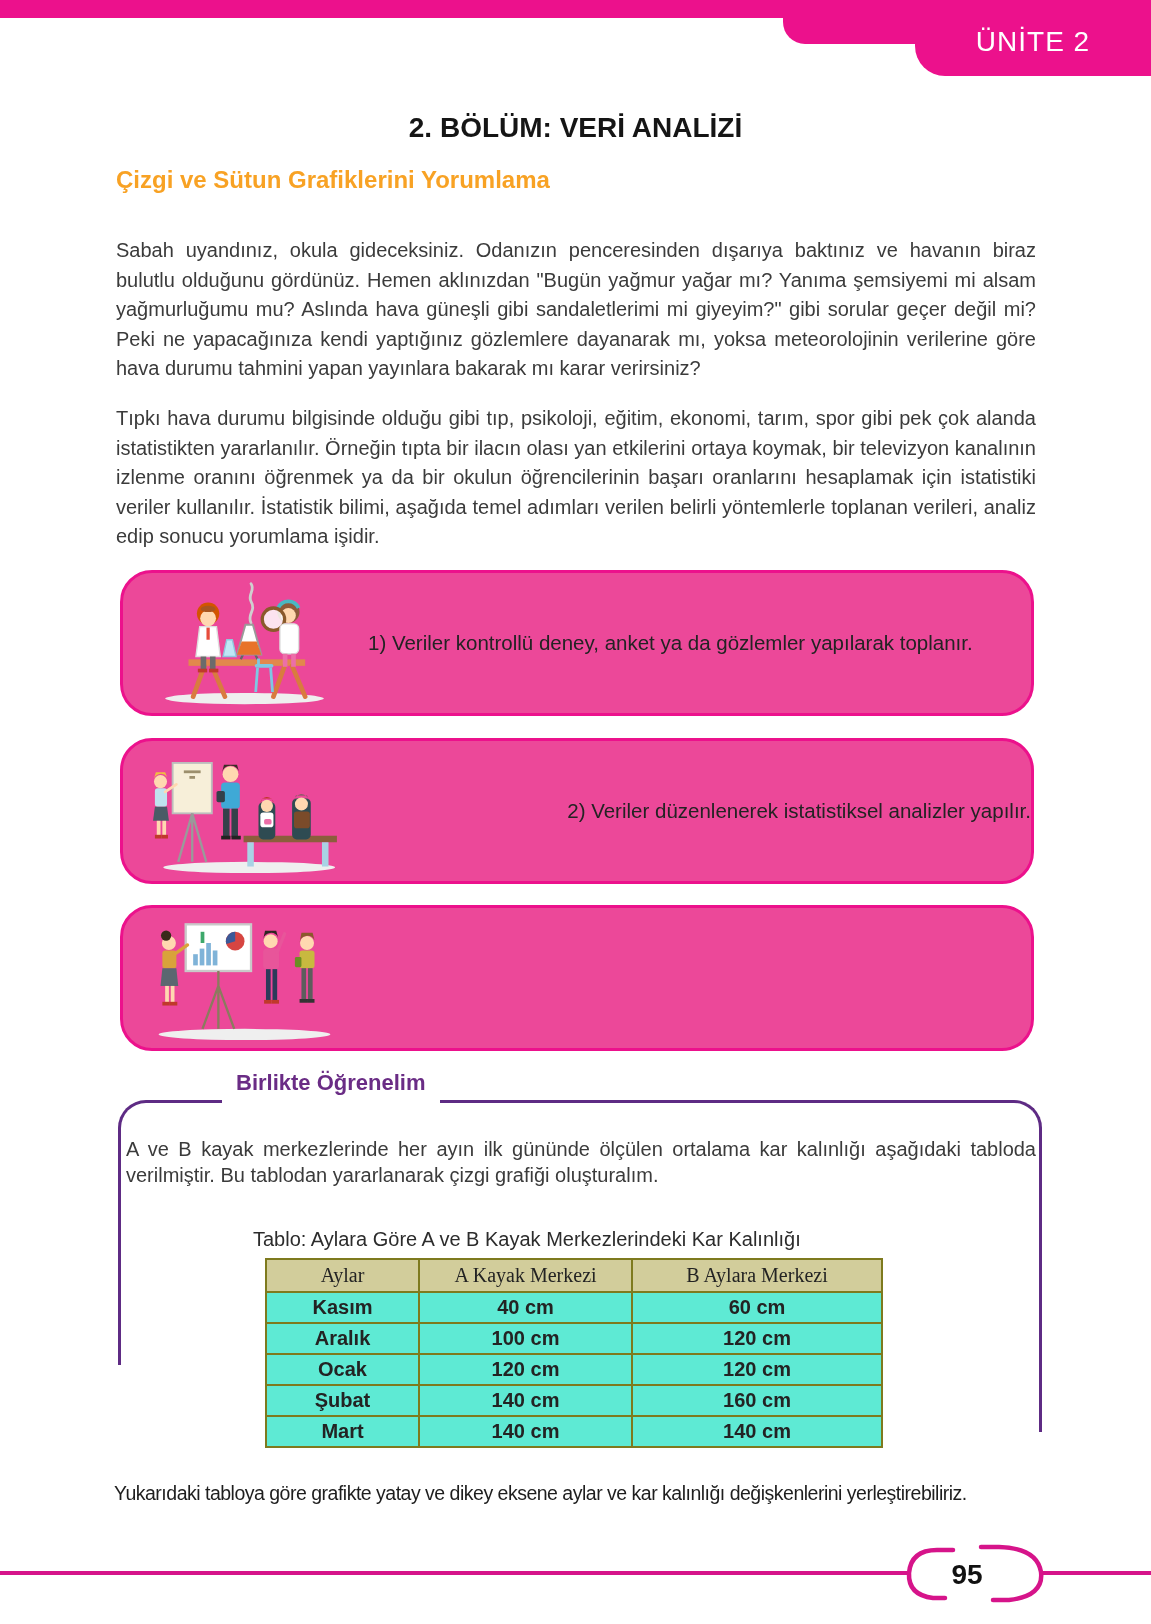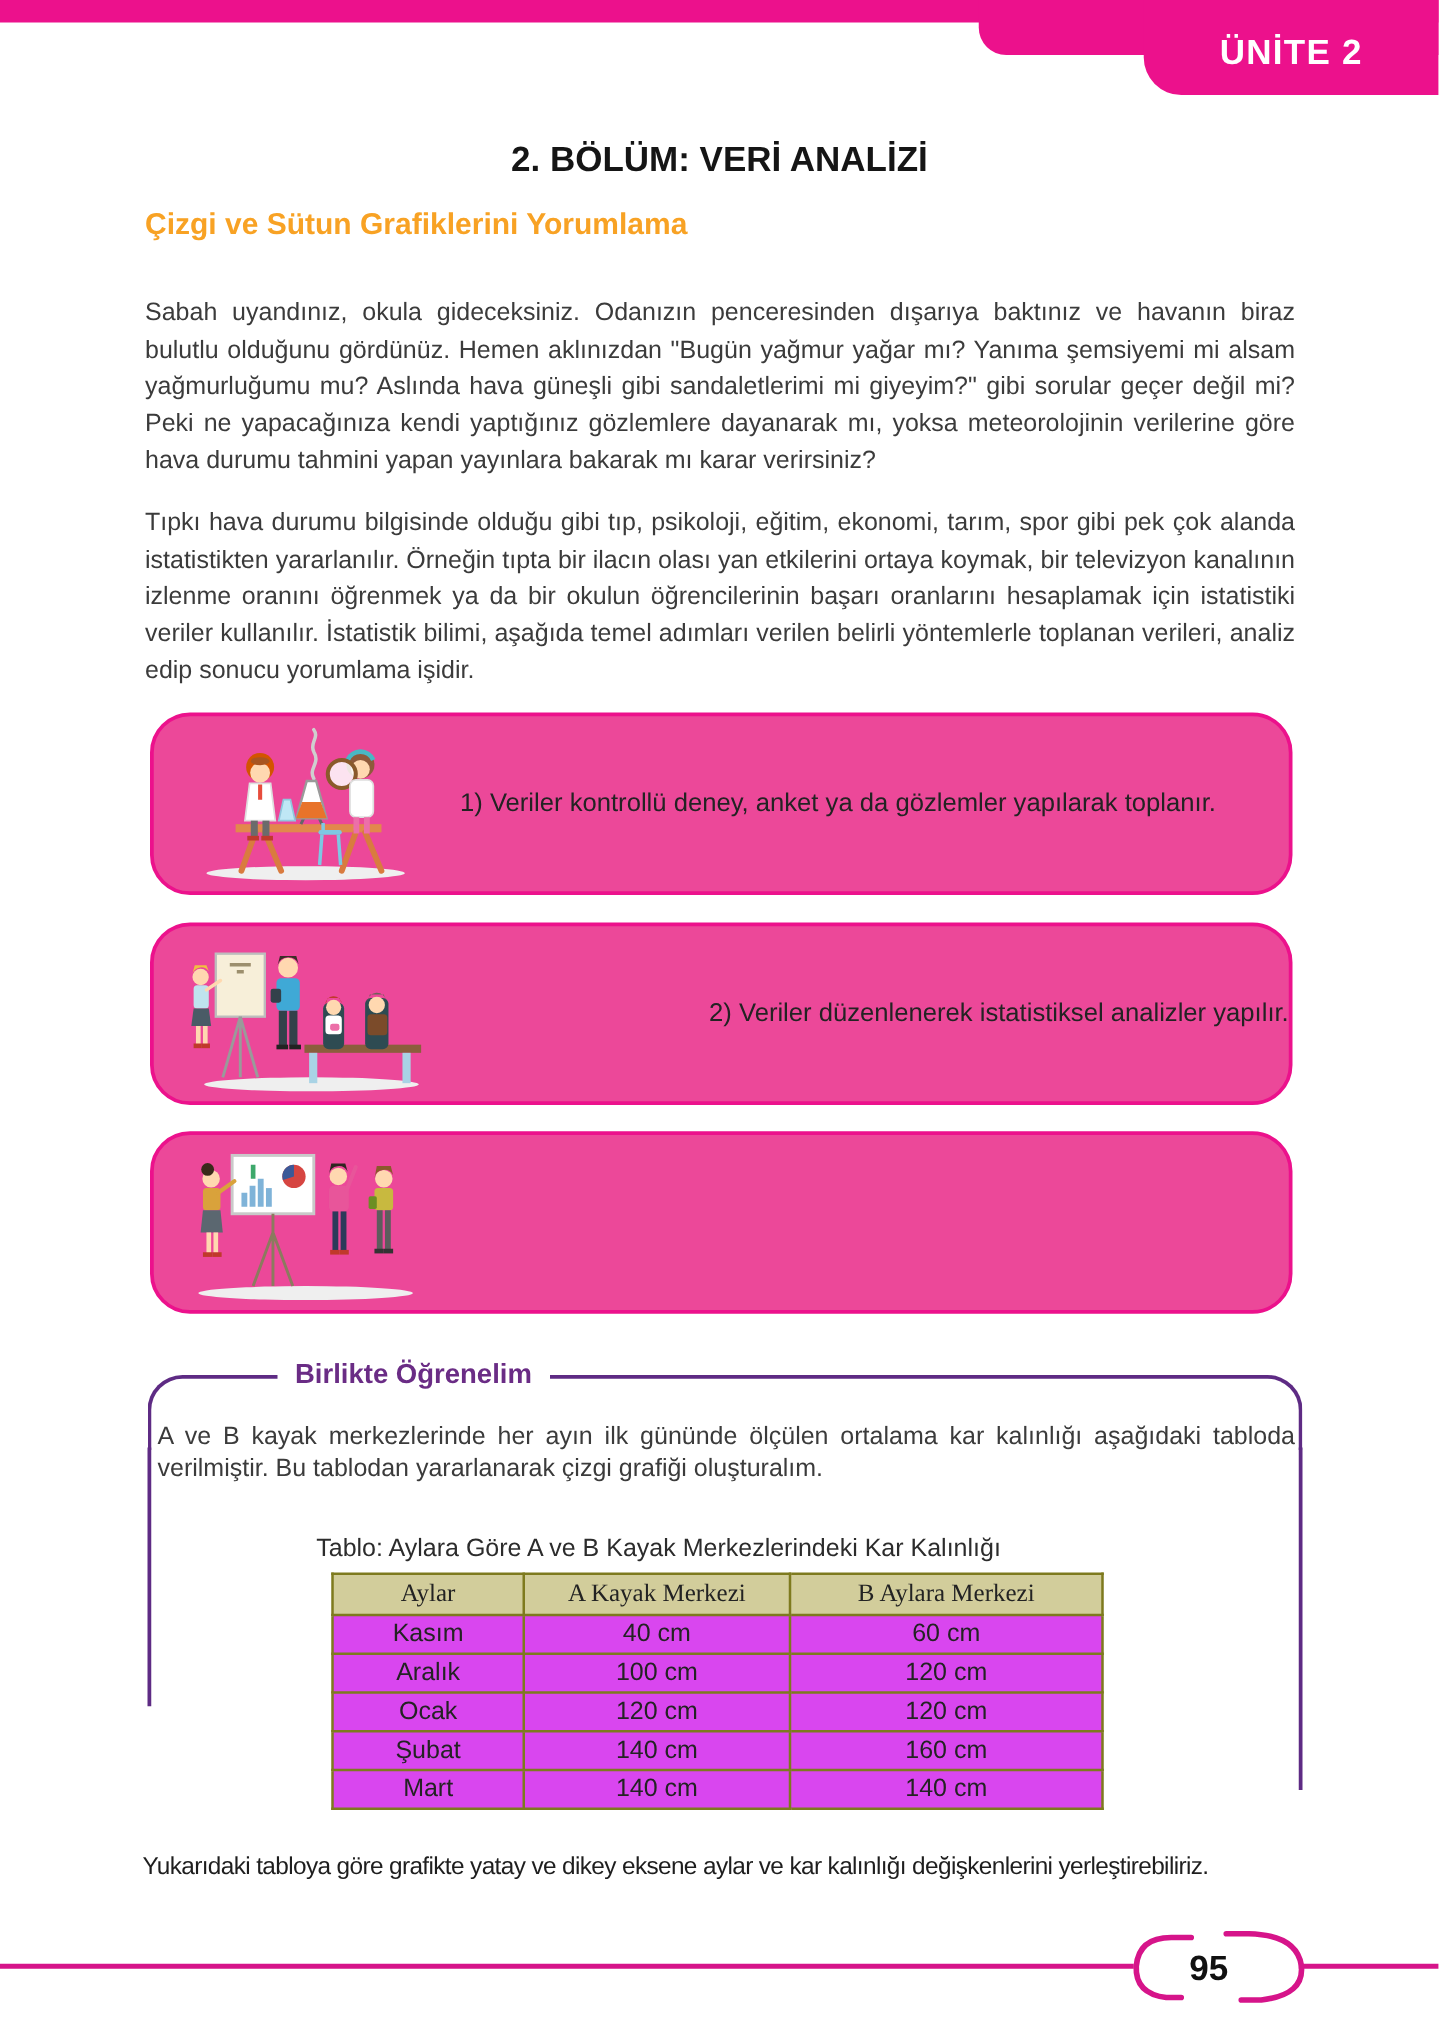--- a/index.html
+++ b/index.html
@@ -5,54 +5,54 @@
   html,body{margin:0;padding:0;background:#ffffff;}
   .page{
     position:relative;width:1151px;height:1624px;background:#fff;overflow:hidden;
     font-family:"Liberation Sans", sans-serif;color:#2e2e2e;
   }
   
   .top-strip{position:absolute;top:0;left:0;width:100%;height:18px;background:#EC118C;}
   .tab-mid{position:absolute;top:0;left:783px;right:0;height:44px;background:#EC118C;border-bottom-left-radius:22px;}
   .tab-main{position:absolute;top:0;left:915px;right:0;height:76px;background:#EC118C;border-bottom-left-radius:30px;
     display:flex;align-items:center;justify-content:center;}
-  .unit-label{color:#fff;font-weight:bold;font-size:28px;letter-spacing:1px;padding-top:8px;}
+  .unit-label{color:#fff;font-weight:normal;font-size:28px;letter-spacing:1px;padding-top:8px;}
   
   .section-title{position:absolute;top:112px;left:0;width:100%;text-align:center;
     font-size:28px;font-weight:bold;color:#151515;}
   .topic-title{position:absolute;top:166px;left:116px;font-size:24px;font-weight:bold;color:#F8A224;}
   
   .para{position:absolute;left:116px;width:920px;font-size:20px;line-height:29.6px;
     text-align:justify;color:#3b3b3b;}
   .para-1{top:216px;}
   .para-2{top:384px;}
   
   .step-box{position:absolute;left:120px;width:908px;height:140px;border:3px solid #EC118C;
     border-radius:32px;display:flex;align-items:center;background:#ec4899;}
   .step-1{top:570px;}
   .step-2{top:738px;justify-content:space-between;}
   .step-3{top:905px;}
   .step-illus{flex:none;width:215px;height:126px;margin-left:14px;}
   .step-text{font-size:20.5px;color:#232323;margin-left:16px;white-space:nowrap;}
   
   .learn-label{position:absolute;top:1070px;left:222px;z-index:2;background:#fff;
-    padding:0 14px 8px 14px;font-size:22px;font-weight:bold;color:#6A2C85;margin-top:16px;}
+    padding:0 14px 8px 14px;font-size:22px;font-weight:bold;color:#6A2C85;}
   .lb-top{position:absolute;left:118px;top:1100px;width:924px;height:60px;box-sizing:border-box;
     border-top:3px solid #5E2B84;border-left:3px solid #5E2B84;border-right:3px solid #5E2B84;
     border-radius:28px 28px 0 0;}
   .lb-left{position:absolute;left:118px;top:1158px;width:3px;height:207px;background:#5E2B84;}
   .lb-right{position:absolute;left:1039px;top:1158px;width:3px;height:274px;background:#5E2B84;}
   .learn-body{position:absolute;top:1116px;left:126px;width:910px;font-size:20px;line-height:26px;
     text-align:justify;color:#3b3b3b;}
   .table-title{position:absolute;top:1228px;left:253px;font-size:20px;color:#2c2c2c;}
   .snow-table{position:absolute;top:1258px;left:265px;border-collapse:collapse;}
   .snow-table th,.snow-table td{border:2px solid #7E7A1E;text-align:center;
     font-size:20px;color:#232323;font-weight:normal;padding:0;}
   .snow-table th{background:#D2CD9B;height:31px;font-family:Liberation Serif, serif;}
-  .snow-table td{height:29px;background:#d946ef;}
+  .snow-table td{height:29px;background:#5eead4;font-weight:bold;}
   .col-months{width:151px;}
   .col-a{width:211px;}
   .col-b{width:248px;}
   .bottom-note{position:absolute;top:1482px;left:114px;width:935px;font-size:19.5px;
     letter-spacing:-0.5px;white-space:nowrap;color:#1e1e1e;}
   
   .footer-line{position:absolute;top:1571px;left:0;width:100%;height:4px;background:#D6148A;}
   .page-bubble{position:absolute;left:895px;top:1538px;width:160px;height:70px;}
 </style>
 </head>

